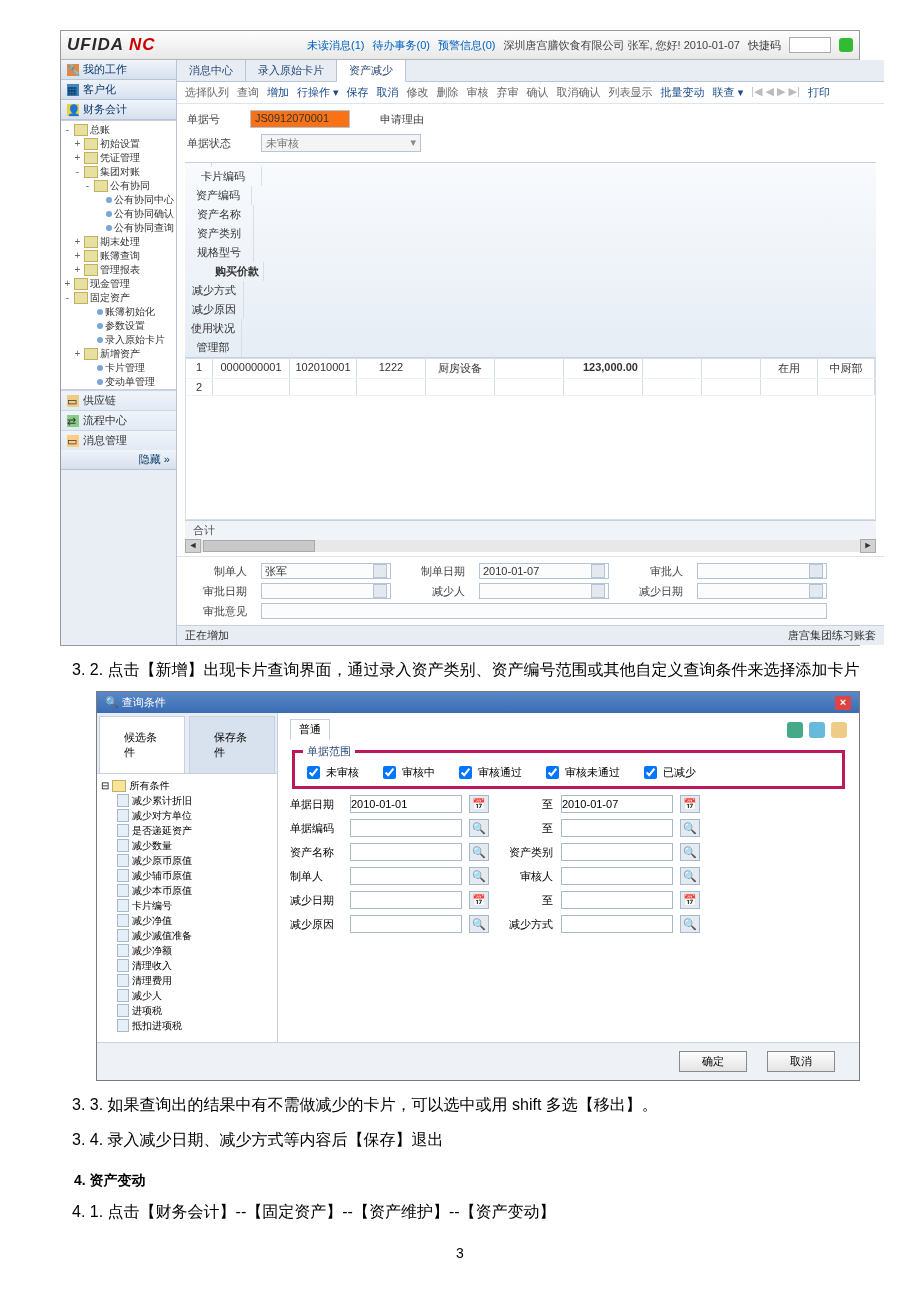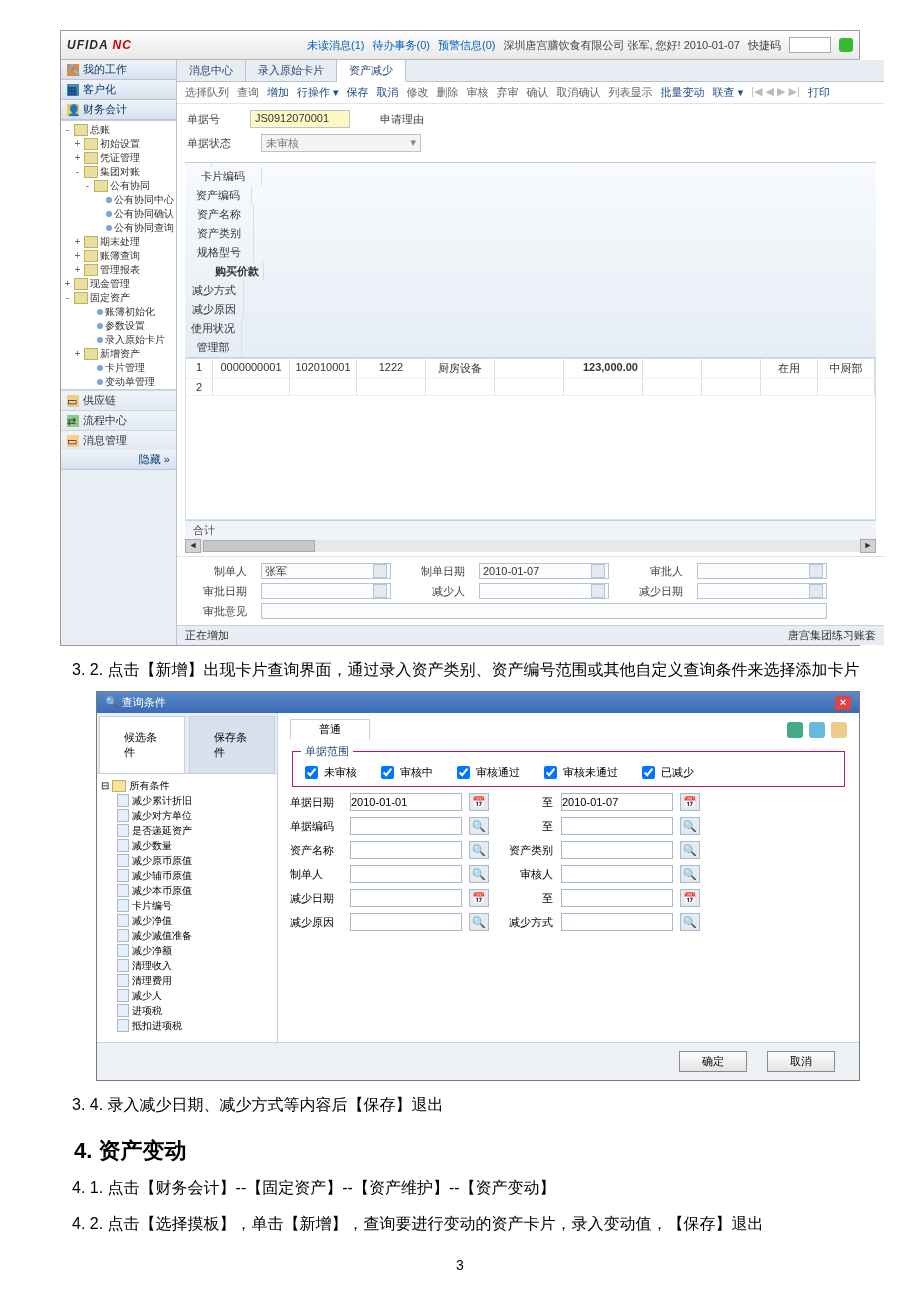--- a/index.html
+++ b/index.html
@@ -1,21 +1,21 @@
 <!DOCTYPE html>
 <html><head>
 <meta charset="utf-8">
 <style>
 body{margin:0;font-family:"Microsoft YaHei","SimSun",sans-serif;font-size:14px;background:#fff;color:#000;width:920px;}
 .page{padding:30px 60px 20px 60px;}
 
 
 .shot{border:1px solid #999;margin-bottom:10px;font-size:11px;color:#333;background:#f8f8f8;}
 .top{display:flex;align-items:center;height:28px;background:linear-gradient(#fefefe,#e8e8e8);border-bottom:1px solid #b5b5b5;padding:0 6px;}
-.logo{font-weight:bold;font-size:12px;font-style:italic;color:#2a2a2a;letter-spacing:1px;}
+.logo{font-weight:bold;font-size:17px;font-style:italic;color:#2a2a2a;letter-spacing:1px;}
 .logo-nc{color:#c00;}
 .top-msg{margin-left:auto;display:flex;gap:8px;align-items:center;}
 .top-msg .lnk{color:#0060c0;cursor:pointer;}
 .top-msg .status{color:#444;}
 .qbox{width:40px;height:14px;border:1px solid #aaa;background:#fff;}
 .help-green{display:inline-block;width:14px;height:14px;background:#3b3;border-radius:3px;}
 .sub-links{text-align:right;padding:2px 10px;background:#eef3f8;color:#0055aa;border-bottom:1px solid #ccd;}
 .sub-links span{margin-left:6px;cursor:pointer;}
 .body1{display:flex;}
 .nav{width:115px;background:#e9eef5;border-right:1px solid #b8c5d5;}
@@ -31,21 +31,21 @@
 .nav-btm .itm{display:flex;align-items:center;gap:4px;padding:2px 6px;border-top:1px solid #cbd6e4;background:linear-gradient(#f0f4fa,#e2eaf4);}
 .nav-btm .ic{width:12px;height:12px;display:inline-block;}
 .main{flex:1;background:#fff;}
 .tabs1{display:flex;background:#e8edf3;border-bottom:1px solid #b8c5d5;}
 .tabs1 .t{padding:3px 12px;border-right:1px solid #b8c5d5;color:#2a4a7a;}
 .tabs1 .t.act{background:#fff;border-bottom:1px solid #fff;margin-bottom:-1px;}
 .tb1{display:flex;flex-wrap:wrap;gap:8px;padding:3px 8px;color:#666;border-bottom:1px solid #dde4ee;}
 .tb1 .on{color:#1a4a8a;}
 .form1{display:flex;gap:30px;padding:6px 10px;align-items:center;}
 .form1 .fl{color:#444;}
-.form1 .fi{border:1px solid #b5c5d8;background:#fef9c3;padding:1px 4px;height:14px;display:inline-block;}
+.form1 .fi{border:1px solid #b5c5d8;background:#f97316;padding:1px 4px;height:14px;display:inline-block;}
 .form1 .ro{background:#f4f4f4;color:#777;}
 .grid{margin:4px 8px;}
 .gh,.gr{display:flex;}
 .gh{background:linear-gradient(#f8fafd,#e6edf5);border-top:1px solid #c5d0e0;border-bottom:1px solid #c5d0e0;flex-direction:column;}
 .gc{border-right:1px solid #d6dee8;padding:2px 4px;text-align:center;overflow:hidden;white-space:nowrap;}
 .gw-n{width:18px;}.gw-c{width:68px;}.gw-e{width:58px;}.gw-nm{width:60px;}.gw-t{width:60px;}.gw-m{width:60px;}.gw-p{width:70px;text-align:right;font-weight:bold;}.gw-f{width:50px;}.gw-r{width:50px;}.gw-u{width:48px;}.gw-d{width:48px;}
 .grid-body{height:160px;border:1px solid #d6dee8;}
 .gr{border-bottom:1px solid #eef2f7;}
 .sum{background:#f0f3f8;padding:2px 8px;border-top:1px solid #c5d0e0;color:#555;}
 .scrl{height:12px;background:#e8e8e8;display:flex;align-items:center;}
@@ -54,43 +54,43 @@
 .scrl .rar{margin-left:auto;}
 .foot1{display:grid;grid-template-columns:60px 130px 60px 130px 60px 130px;gap:4px 14px;padding:6px 10px;align-items:center;border-top:1px solid #dde4ee;}
 .foot1 .fl{text-align:right;color:#444;}
 .foot1 .fi{border:1px solid #b5c5d8;background:#fcfcfc;height:14px;display:flex;align-items:center;padding:0 3px;}
 .foot1 .ic{margin-left:auto;width:12px;height:12px;background:#e4e9f0;border:1px solid #b5c5d8;}
 .status-bar{display:flex;background:#e8edf3;border-top:1px solid #c5d0e0;padding:2px 8px;}
 .status-bar .r{margin-left:auto;}
 
 
 .doc p{margin:8px 0 8px 48px;text-indent:-36px;line-height:1.7;font-size:16px;}
-.doc h4{margin:18px 0 6px 14px;font-size:22px;font-weight:bold;}
+.doc h4{margin:18px 0 6px 14px;font-size:14px;font-weight:bold;}
 
 
 .shot2{border:1px solid #7a7a7a;margin:6px 0 10px 36px;font-size:11px;background:#eef2f7;}
 .dlg-t{background:linear-gradient(#5a88c8,#3a6cb4);color:#fff;padding:3px 8px;display:flex;align-items:center;}
 .dlg-t .x{margin-left:auto;background:#d44;color:#fff;width:16px;height:14px;text-align:center;font-weight:bold;cursor:pointer;}
 .tabs2{display:flex;border-bottom:1px solid #c5d0e0;background:#e8edf3;}
 .tabs2 .t{padding:13px 24px;border:1px solid #c5d0e0;border-bottom:none;background:#d8e2ee;margin:3px 2px 0;}
 .tabs2 .t.act{background:#fff;}
 .dlg-body{display:flex;background:#fff;min-height:280px;}
 .cond{width:180px;border-right:1px solid #c5d0e0;}
 .tree2{height:260px;overflow:auto;padding:4px 2px;font-size:10px;line-height:15px;}
 .tree2 .nd{display:flex;align-items:center;gap:3px;padding-left:18px;}
 .tree2 .root{padding-left:2px;font-weight:normal;}
 .tree2 .fld{width:12px;height:10px;display:inline-block;background:#f7e39a;border:1px solid #c0b060;}
 .tree2 .pf{width:10px;height:11px;display:inline-block;border:1px solid #a6b8cc;background:#e6eef7;}
 .flt{flex:1;padding:6px 12px;}
 .tabs3{display:flex;gap:6px;margin-bottom:4px;align-items:center;}
-.tabs3 .t{padding:2px 28px;border:1px solid #c5d0e0;background:#e2eaf4;}
+.tabs3 .t{padding:2px 8px;border:1px solid #c5d0e0;background:#e2eaf4;}
 .tabs3 .t.act{background:#fff;border-bottom-color:#fff;}
 .tabs3 .ics{margin-left:auto;display:flex;gap:6px;}
 .tabs3 .ic{width:16px;height:16px;border-radius:3px;}
-.flt fieldset{border:1px solid #be185d;padding:4px 8px;}
+.flt fieldset{border:3px solid #be185d;padding:4px 8px;}
 .flt legend{color:#2a4a7a;padding:0 4px;}
 .cks{display:flex;flex-wrap:wrap;gap:6px 20px;}
 .cks label{display:flex;align-items:center;gap:3px;}
 .flt .row{display:flex;align-items:center;gap:8px;margin:6px 0;}
 .flt .lbl{width:52px;text-align:left;}
 .flt .mid{width:56px;text-align:right;}
 .flt .inp{border:1px solid #a6b8cc;background:#fff;height:16px;width:110px;display:flex;align-items:center;}
 .flt .btn-i{width:18px;height:16px;border:1px solid #a6b8cc;background:#e4eaf2;display:flex;align-items:center;justify-content:center;margin-left:-1px;}
 .dlg-f{display:flex;justify-content:flex-end;gap:20px;padding:8px 24px;border-top:1px solid #c5d0e0;background:#eef2f7;}
 .dlg-f .btn{border:1px solid #8a8a8a;background:linear-gradient(#fdfdfd,#e4e4e4);padding:2px 22px;cursor:pointer;}
@@ -473,21 +473,21 @@
               </div>
             </div>
       </div>
     </div>
     <div class="dlg-f">
       <span class="btn">确定</span>
       <span class="btn">取消</span>
     </div>
   </div>
 
+  <p>3. 3.  如果查询出的结果中有不需做减少的卡片，可以选中或用 shift 多选【移出】。</p>
   <p>3. 4.  录入减少日期、减少方式等内容后【保存】退出</p>
   <h4>4.  资产变动</h4>
   <p>4. 1.  点击【财务会计】--【固定资产】--【资产维护】--【资产变动】</p>
-  <p>4. 2.  点击【选择摸板】，单击【新增】，查询要进行变动的资产卡片，录入变动值，【保存】退出</p>
 </div>
 
 <div class="pgnum">3</div>
 
 </div>
 
 </body></html>

